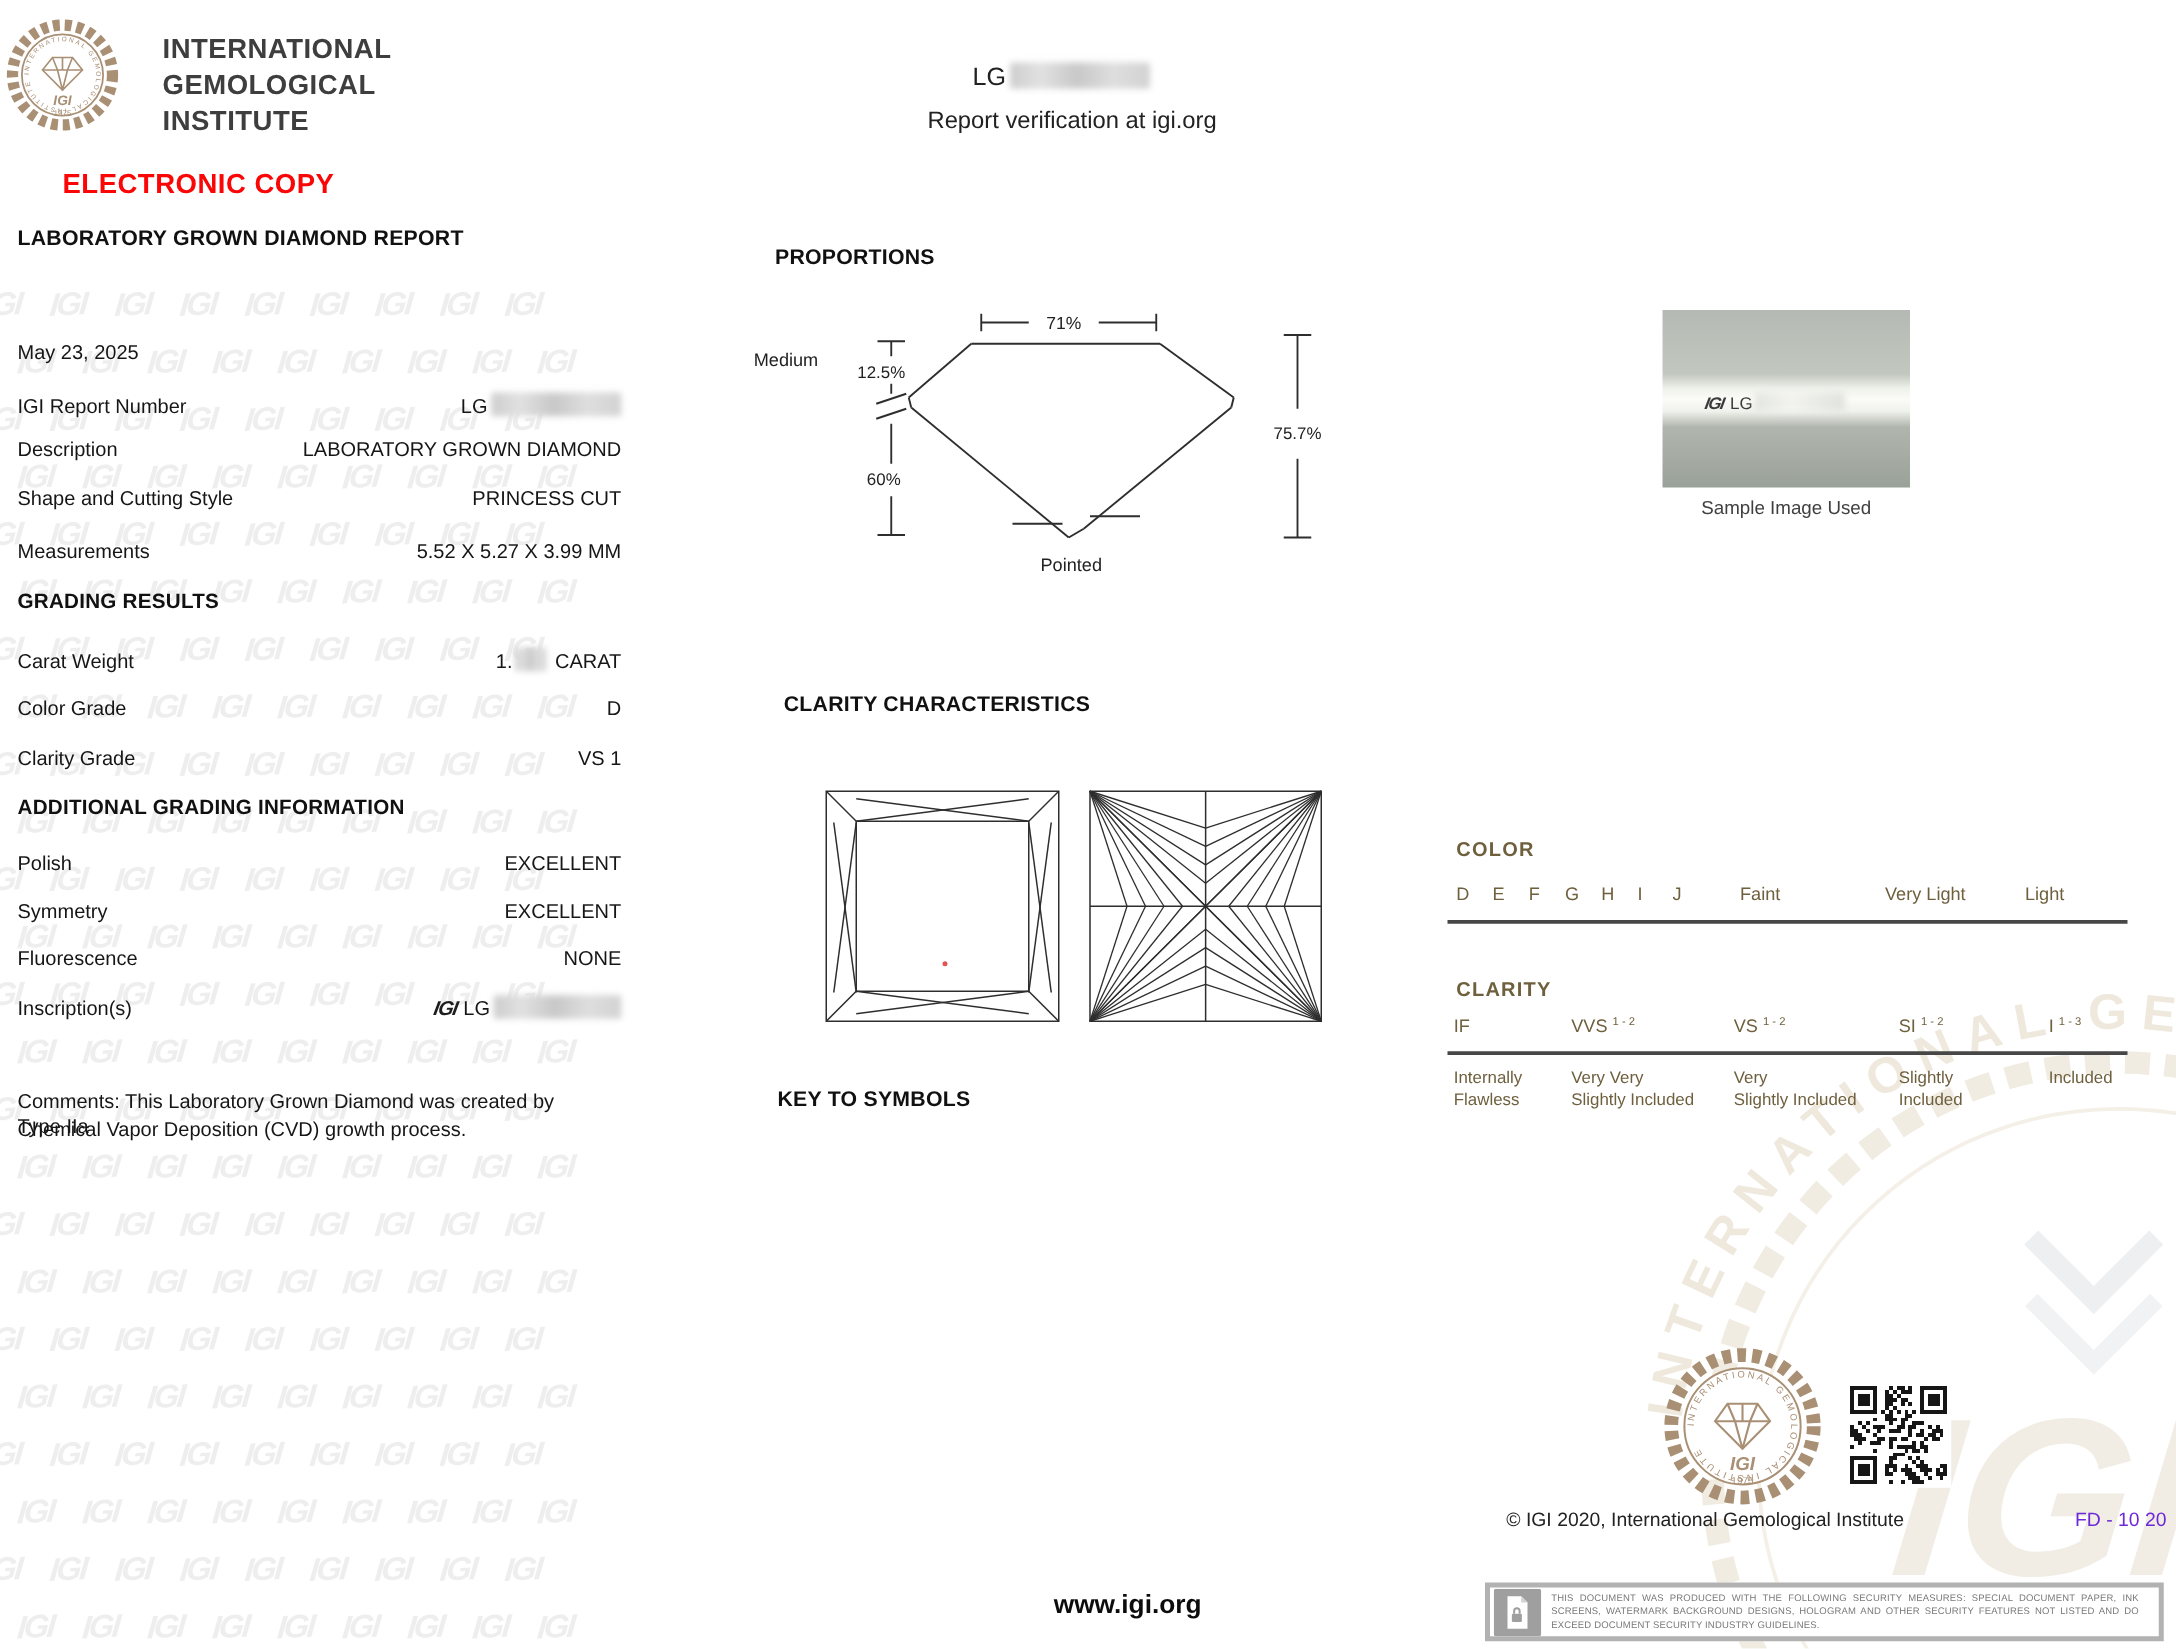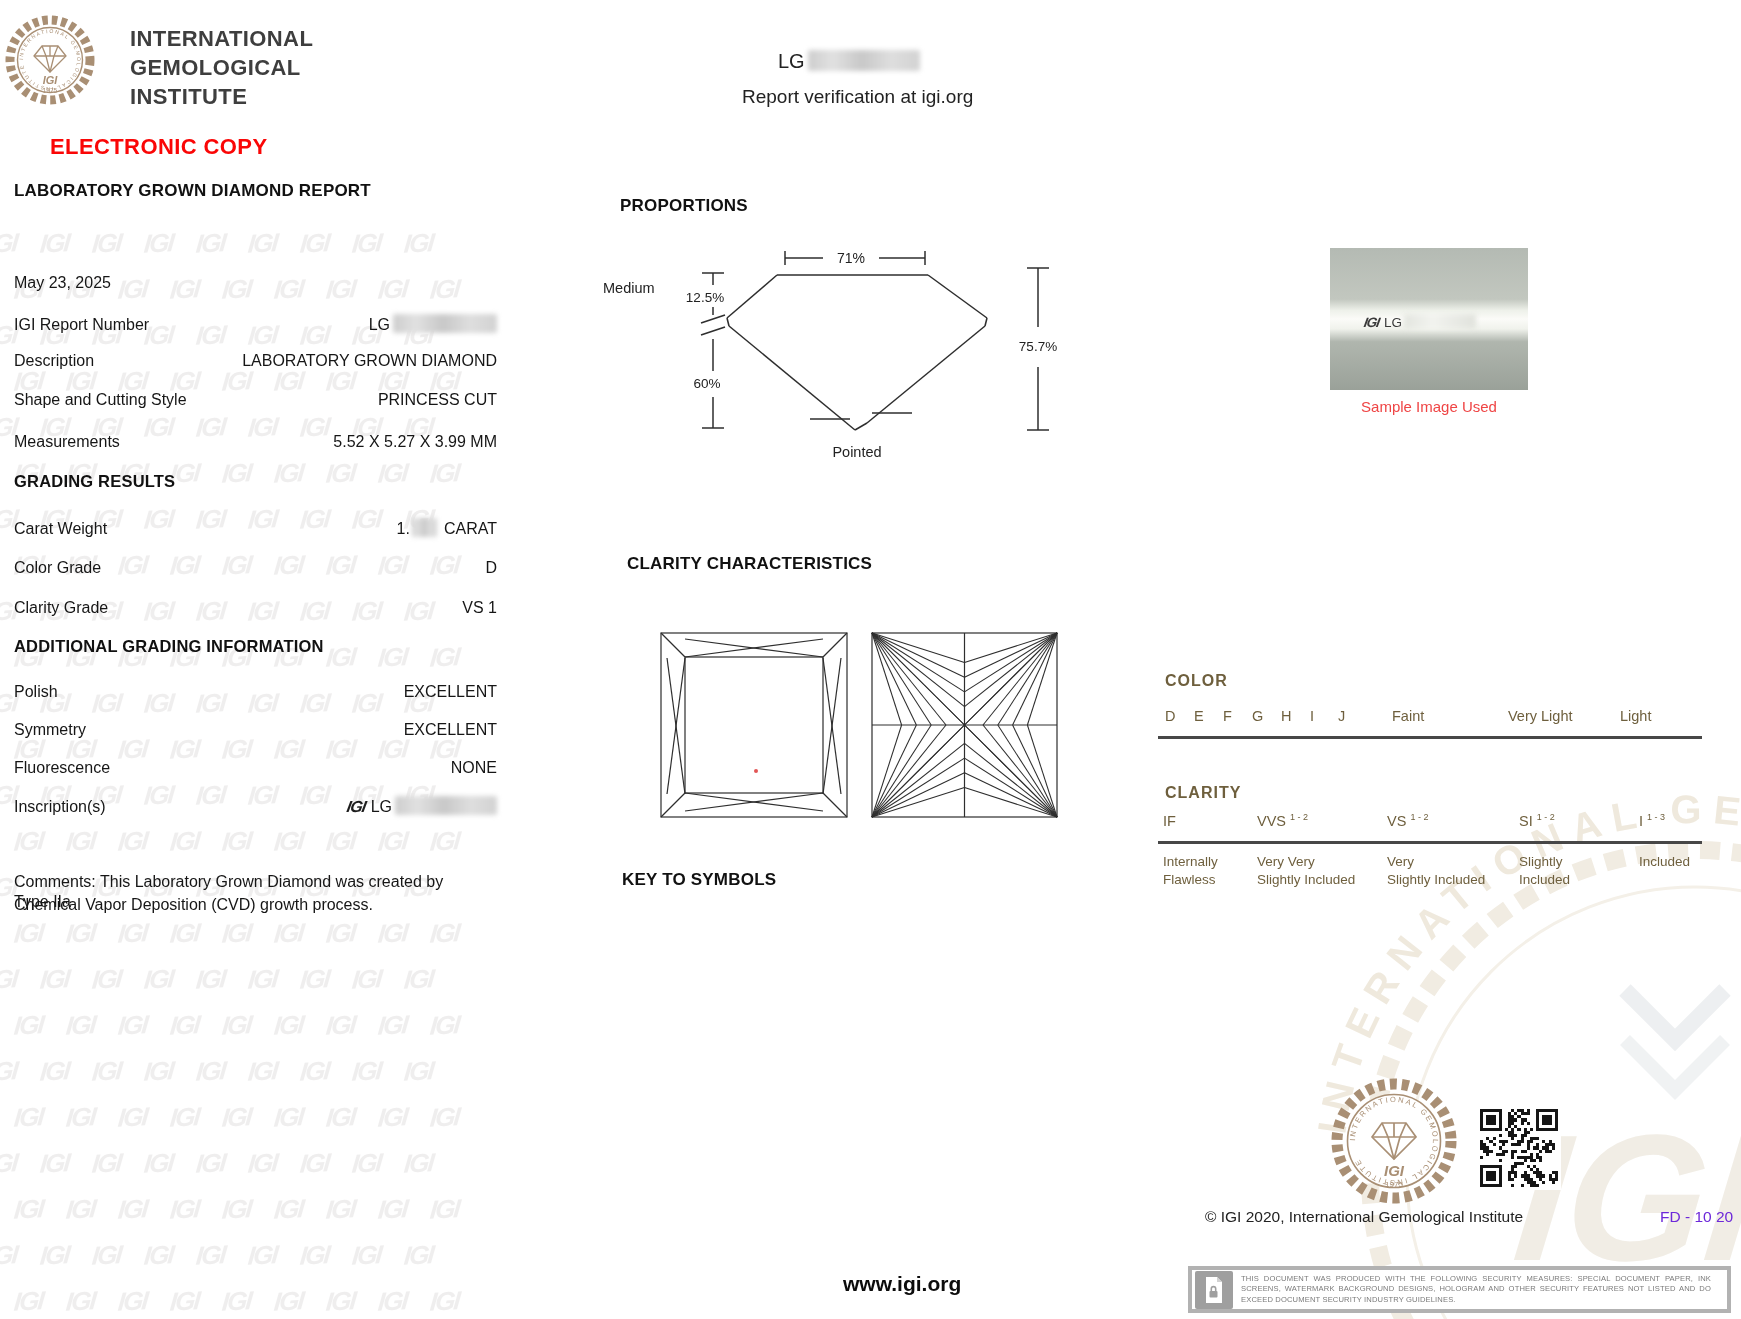--- a/index.html
+++ b/index.html
@@ -33,21 +33,21 @@
         color:rgba(120,118,112,.12);transform:skewX(-8deg) rotate(-3deg);user-select:none;}
   
   .diag line,.diag path,.diag rect,.diag polyline{stroke:#2e2e2e;stroke-width:1.5;fill:none;}
   .diag text{fill:#222;}
   #clarity-diagrams line,#clarity-diagrams rect{stroke-width:1.2;}
   #pavilion-fans line{stroke:#2e2e2e;stroke-width:1.05;}
   
   #sample-img{position:absolute;left:1330px;top:248px;width:198px;height:142px;
      background:linear-gradient(180deg,#b4bab3 0%,#c2c7bf 36%,#eef1ea 44%,#fbfbf8 50%,#f0f2ec 57%,#b0b6ae 66%,#9aa199 100%);}
   #sample-img .insc{position:absolute;left:34px;top:66px;font-size:13.5px;color:#3a3a3a;white-space:nowrap;}
-  .caption{position:absolute;left:1330px;top:398px;width:198px;text-align:center;font-size:15px;color:#ef4444;}
+  .caption{position:absolute;left:1330px;top:398px;width:198px;text-align:center;font-size:15px;color:#404040;}
   
   .scale-h{position:absolute;font-size:16px;font-weight:700;letter-spacing:1px;color:#6e5f3d;}
   .scale-item{position:absolute;font-size:14.5px;color:#6e5f3d;}
   .scale-line{position:absolute;height:3px;background:#474747;}
   .cl-code{position:absolute;font-size:14.5px;color:#6e5f3d;}
   .cl-code sup{font-size:9px;}
   .cl-name{position:absolute;font-size:13.5px;line-height:18px;color:#6e5f3d;}
   
   .copyright{position:absolute;font-size:15.5px;color:#222;}
   .formcode{position:absolute;font-size:15.5px;color:#6d28d9;}

